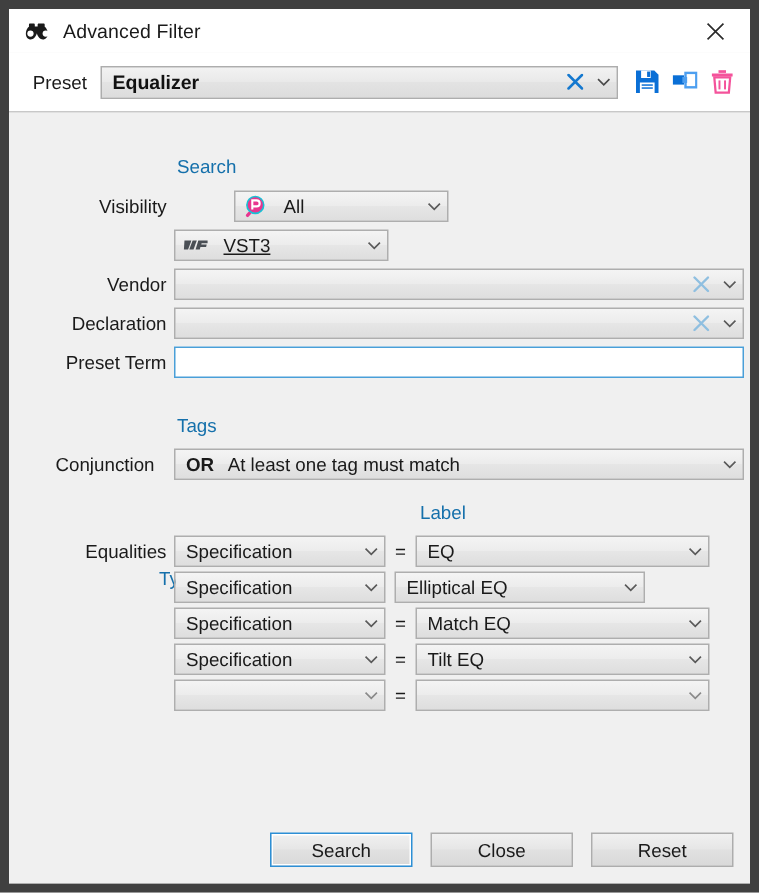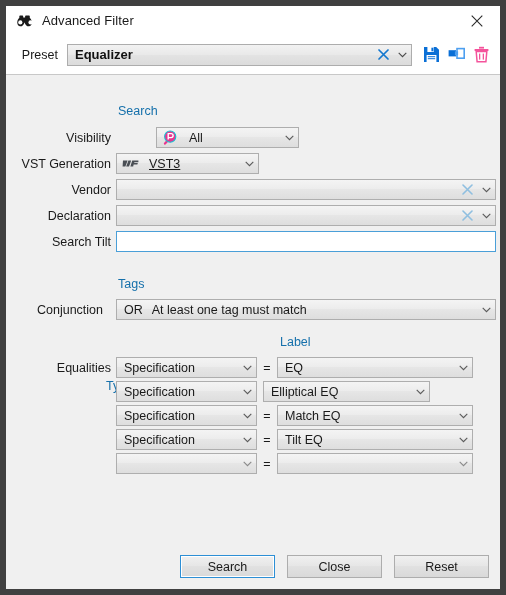--- a/index.html
+++ b/index.html
@@ -46,21 +46,21 @@
     white-space:nowrap;}
 
   .combo{position:absolute;height:21px;box-sizing:border-box;
     background:linear-gradient(to bottom,#f4f4f4 0%,#ececec 48%,#e6e6e6 50%,#dedede 100%);
     border:1px solid #aeaeae;display:flex;align-items:center;}
   .combo .icon-slot{width:26px;height:19px;display:flex;align-items:center;justify-content:center;
     flex:0 0 auto;}
   .combo .val{flex:1 1 auto;padding-left:6px;font-size:12.5px;color:#1a1a1a;
     white-space:nowrap;overflow:hidden;}
   .combo .val.noindent{padding-left:7px;}
-  .combo .bold-prefix{font-weight:normal;margin-right:9px;}
+  .combo .bold-prefix{font-weight:bold;margin-right:9px;}
 
   .textinput{position:absolute;height:21px;box-sizing:border-box;background:#ffffff;
     border:1px solid #4a9fd8;display:flex;align-items:center;}
   .textinput input{border:0;outline:0;background:transparent;width:100%;height:17px;
     font-family:"Liberation Sans","DejaVu Sans",sans-serif;font-size:12.5px;color:#1a1a1a;
     padding:0 4px;box-sizing:border-box;}
 
   .eq-sign{position:absolute;font-size:12.5px;color:#1a1a1a;text-align:center;width:12px;}
 
   
@@ -157,21 +157,20 @@
         </svg>
       </span>
       <span class="val">All</span>
       <span class="combo-arrow">
         <svg width="9" height="6" viewBox="0 0 9 6">
           <path d="M0.7 0.8 L4.5 4.6 L8.3 0.8" stroke="#5a5a5a" stroke-width="1.1" fill="none"></path>
         </svg>
       </span>
     </div>
 
-    <div class="fieldlabel" style="left:10px;top:81px;width:95px;">VST Generation</div>
     <div class="combo" style="left:110px;top:77px;width:143px;text-decoration:underline;">
       <span class="icon-slot">
         <svg width="17" height="9" viewBox="0 0 17 9">
           <path d="M1 1.4 L5.6 1.4 L3.4 7.4 L0.6 7.4 Z" fill="#4a4f55"></path>
           <path d="M6.4 1.4 L9.2 1.4 L7 7.4 L4.2 7.4 Z" fill="#4a4f55"></path>
           <path d="M10.2 1.4 L16.4 1.4 L16.4 3.2 L12.4 3.2 L12.2 4 L15.8 4 L15.4 5.6 L11.6 5.6 L11.2 7.4 L8.4 7.4 Z" fill="#4a4f55"></path>
         </svg>
       </span>
       <span class="val">VST3</span>
       <span class="combo-arrow">
@@ -204,21 +203,21 @@
           <path d="M1 1 L10 10 M10 1 L1 10" stroke="#8fbfe0" stroke-width="1.6" fill="none" stroke-linecap="round"></path>
         </svg>
       </span>
       <span class="combo-arrow">
         <svg width="9" height="6" viewBox="0 0 9 6">
           <path d="M0.7 0.8 L4.5 4.6 L8.3 0.8" stroke="#5a5a5a" stroke-width="1.1" fill="none"></path>
         </svg>
       </span>
     </div>
 
-    <div class="fieldlabel" style="left:10px;top:159px;width:95px;">Search Tilt</div>
+    <div class="fieldlabel" style="left:10px;top:159px;width:95px;">Preset Term</div>
     <div class="textinput" style="left:110px;top:155px;width:380px;">
       <input type="text" placeholder="" style="">
     </div>
 
     <div class="section-title" style="left:112px;top:201px;">Tags</div>
 
     <div class="fieldlabel" style="left:2px;top:227px;width:95px;">Conjunction</div>
     <div class="combo" style="left:110px;top:223px;width:380px;">
       <span class="val noindent">
         <span class="bold-prefix">OR</span><span>At least one tag must match</span>

